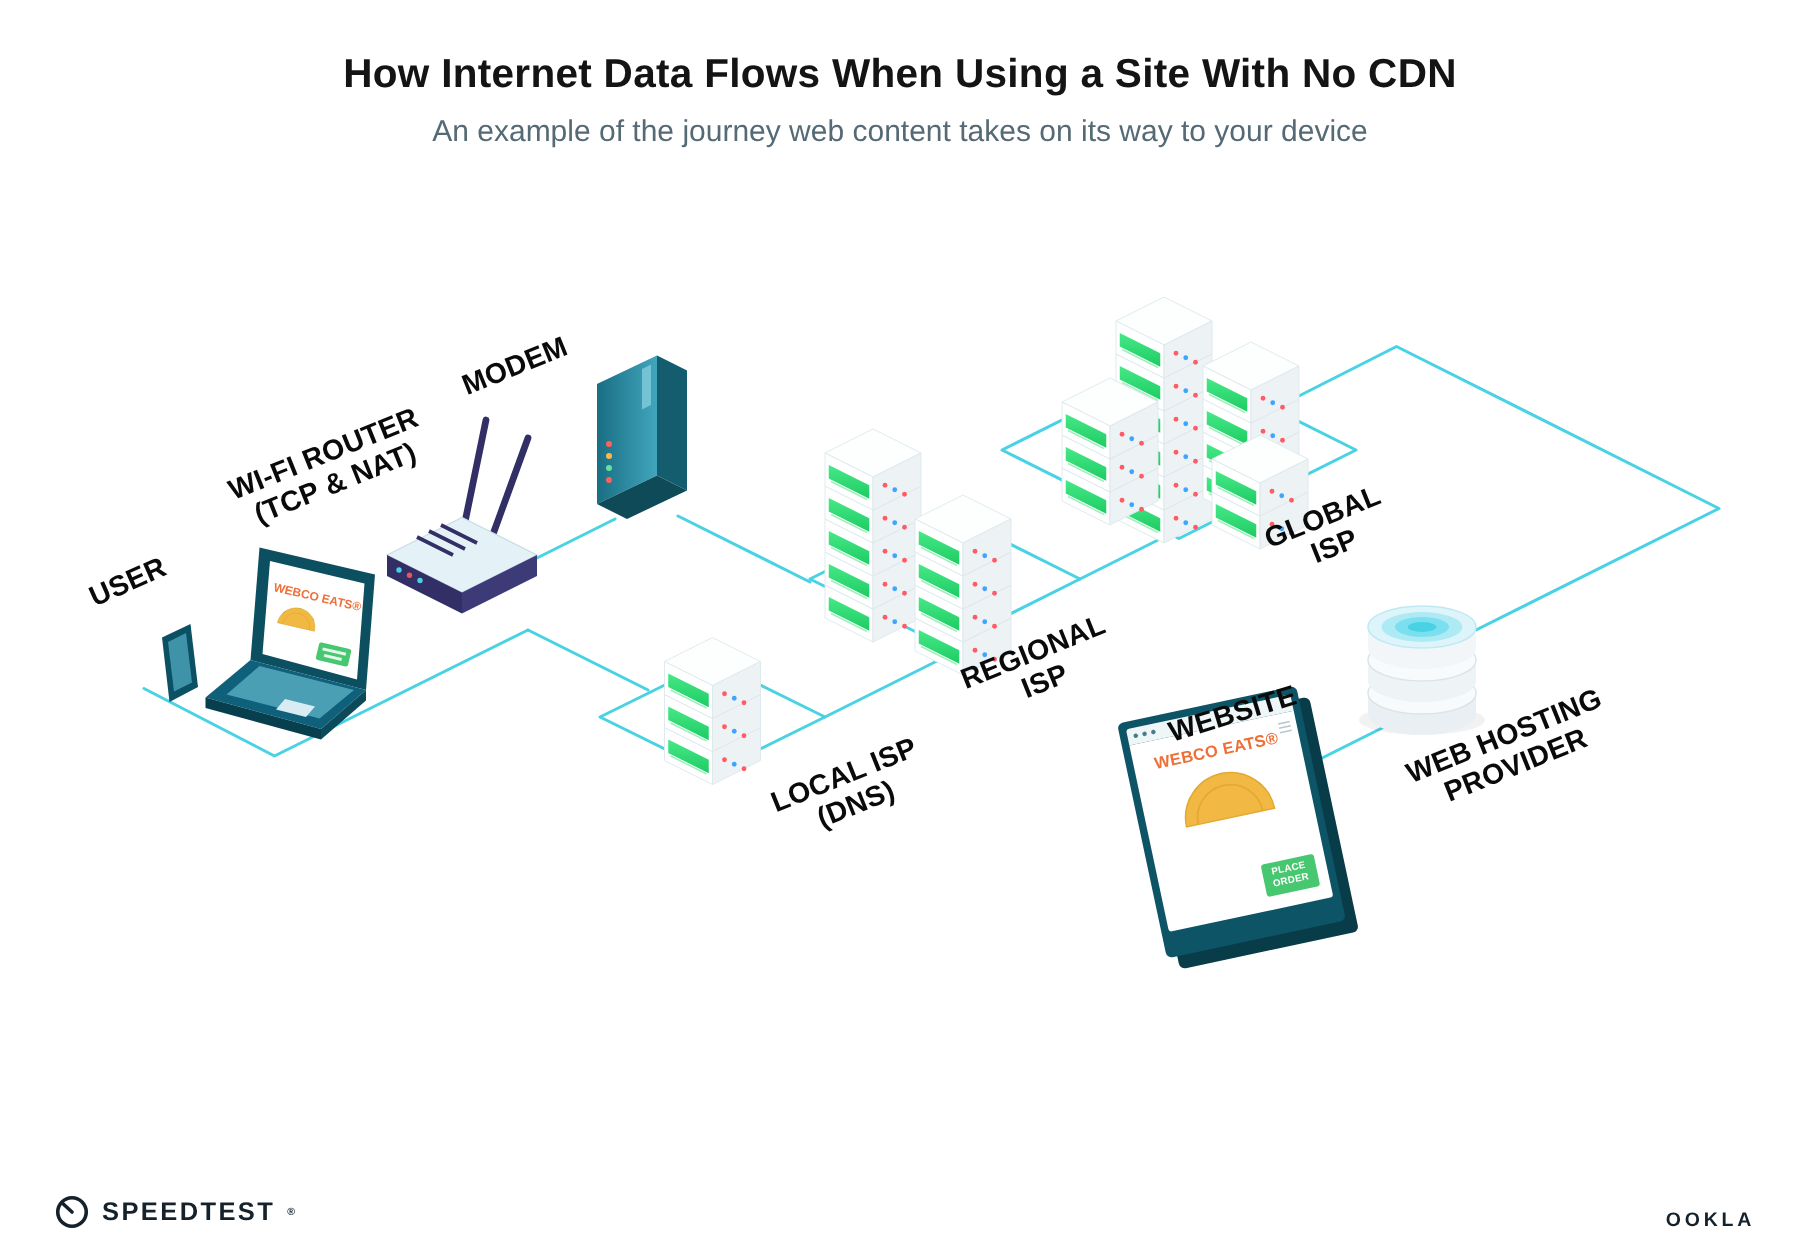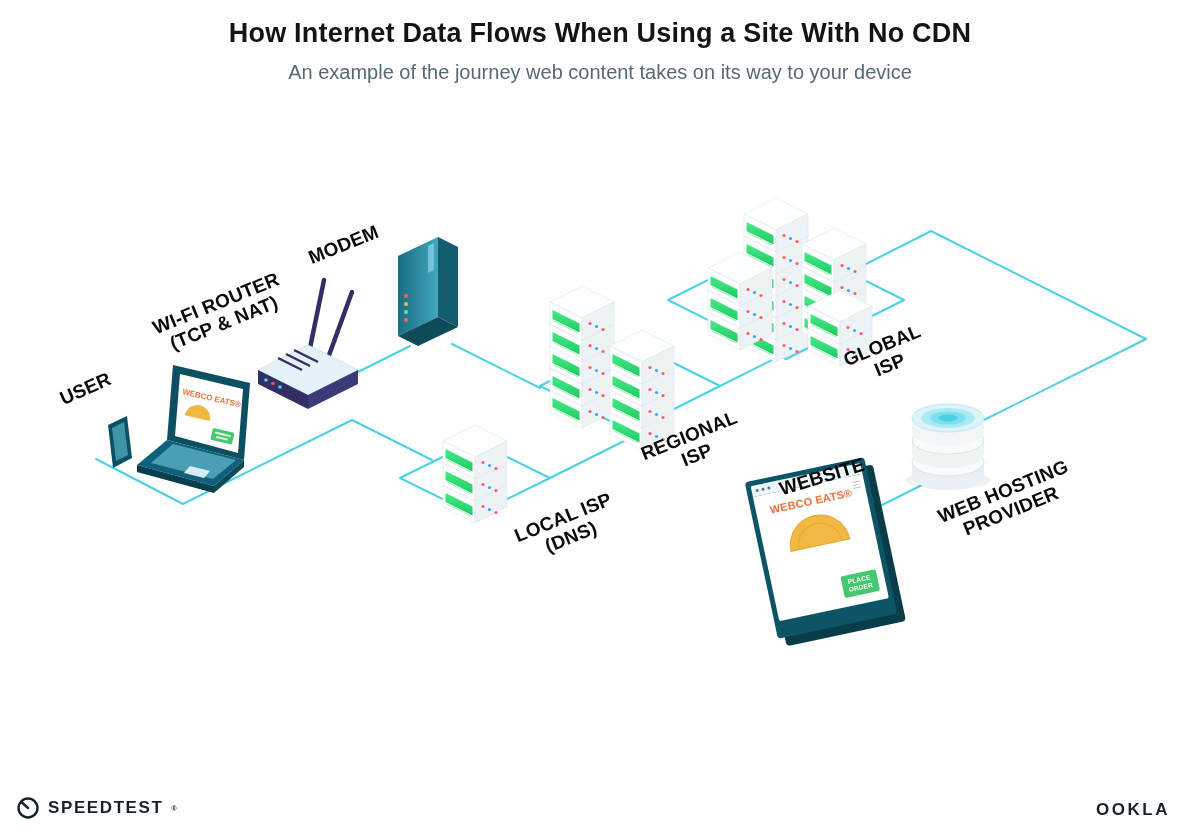--- a/index.html
+++ b/index.html
@@ -1,20 +1,20 @@
 <!DOCTYPE html>
 <html><head>
 <meta charset="utf-8">
 <style>
   html,body{margin:0;padding:0;background:#fff;}
   .canvas{position:relative;width:1200px;height:836px;background:#ffffff;overflow:hidden;
           font-family:"Liberation Sans",sans-serif;}
 
   
-  .hdr{position:absolute;top:18px;left:0;width:100%;text-align:center;}
+  .hdr{position:absolute;top:34px;left:0;width:100%;text-align:center;}
   .hdr h1{margin:0 0 12px;font-size:27px;font-weight:700;color:#141414;letter-spacing:.2px;}
   .hdr p{margin:0;font-size:20px;font-weight:400;color:#556a75;}
 
   
   .diagram{position:absolute;left:0;top:0;width:1200px;height:836px;}
 
   
   .iso-label{position:absolute;text-align:center;font-weight:700;font-size:19px;color:#0a0a0a;
              line-height:1.12;letter-spacing:.2px;transform:rotate(-22deg);}
   .iso-label .l{display:block;}
@@ -31,24 +31,24 @@
   .website .menu i{display:block;width:8px;height:1.5px;background:#b9c7cd;margin:1.5px 0;}
   .website .brand{margin-top:10px;text-align:center;font-size:11px;font-weight:700;
            color:#ee7038;letter-spacing:.2px;}
   .website .tacowrap{text-align:center;margin-top:6px;}
   .website .order-btn{position:absolute;right:7px;bottom:9px;background:#47c770;color:#fff;
            font-size:6.5px;font-weight:700;line-height:1.25;padding:3px 6px;border-radius:2px;
            text-align:center;letter-spacing:.2px;}
   .website .order-btn .l{display:block;}
 
   
-  .footer-left{position:absolute;left:16px;bottom:16px;display:flex;align-items:center;gap:8px;}
+  .footer-left{position:absolute;left:36px;bottom:16px;display:flex;align-items:center;gap:8px;}
   .footer-left .brand{font-size:17px;font-weight:700;letter-spacing:1.6px;color:#15222b;}
   .footer-left sup{font-size:7px;font-weight:700;color:#15222b;}
-  .footer-right{position:absolute;right:30px;bottom:16px;font-size:17px;font-weight:700;
+  .footer-right{position:absolute;right:30px;bottom:16px;font-size:13px;font-weight:700;
            letter-spacing:2.5px;color:#15222b;}
 </style>
 </head>
 <body>
 
 <div class="canvas">
 
   <div class="hdr">
     <h1>How Internet Data Flows When Using a Site With No CDN</h1>
     <p>An example of the journey web content takes on its way to your device</p>

